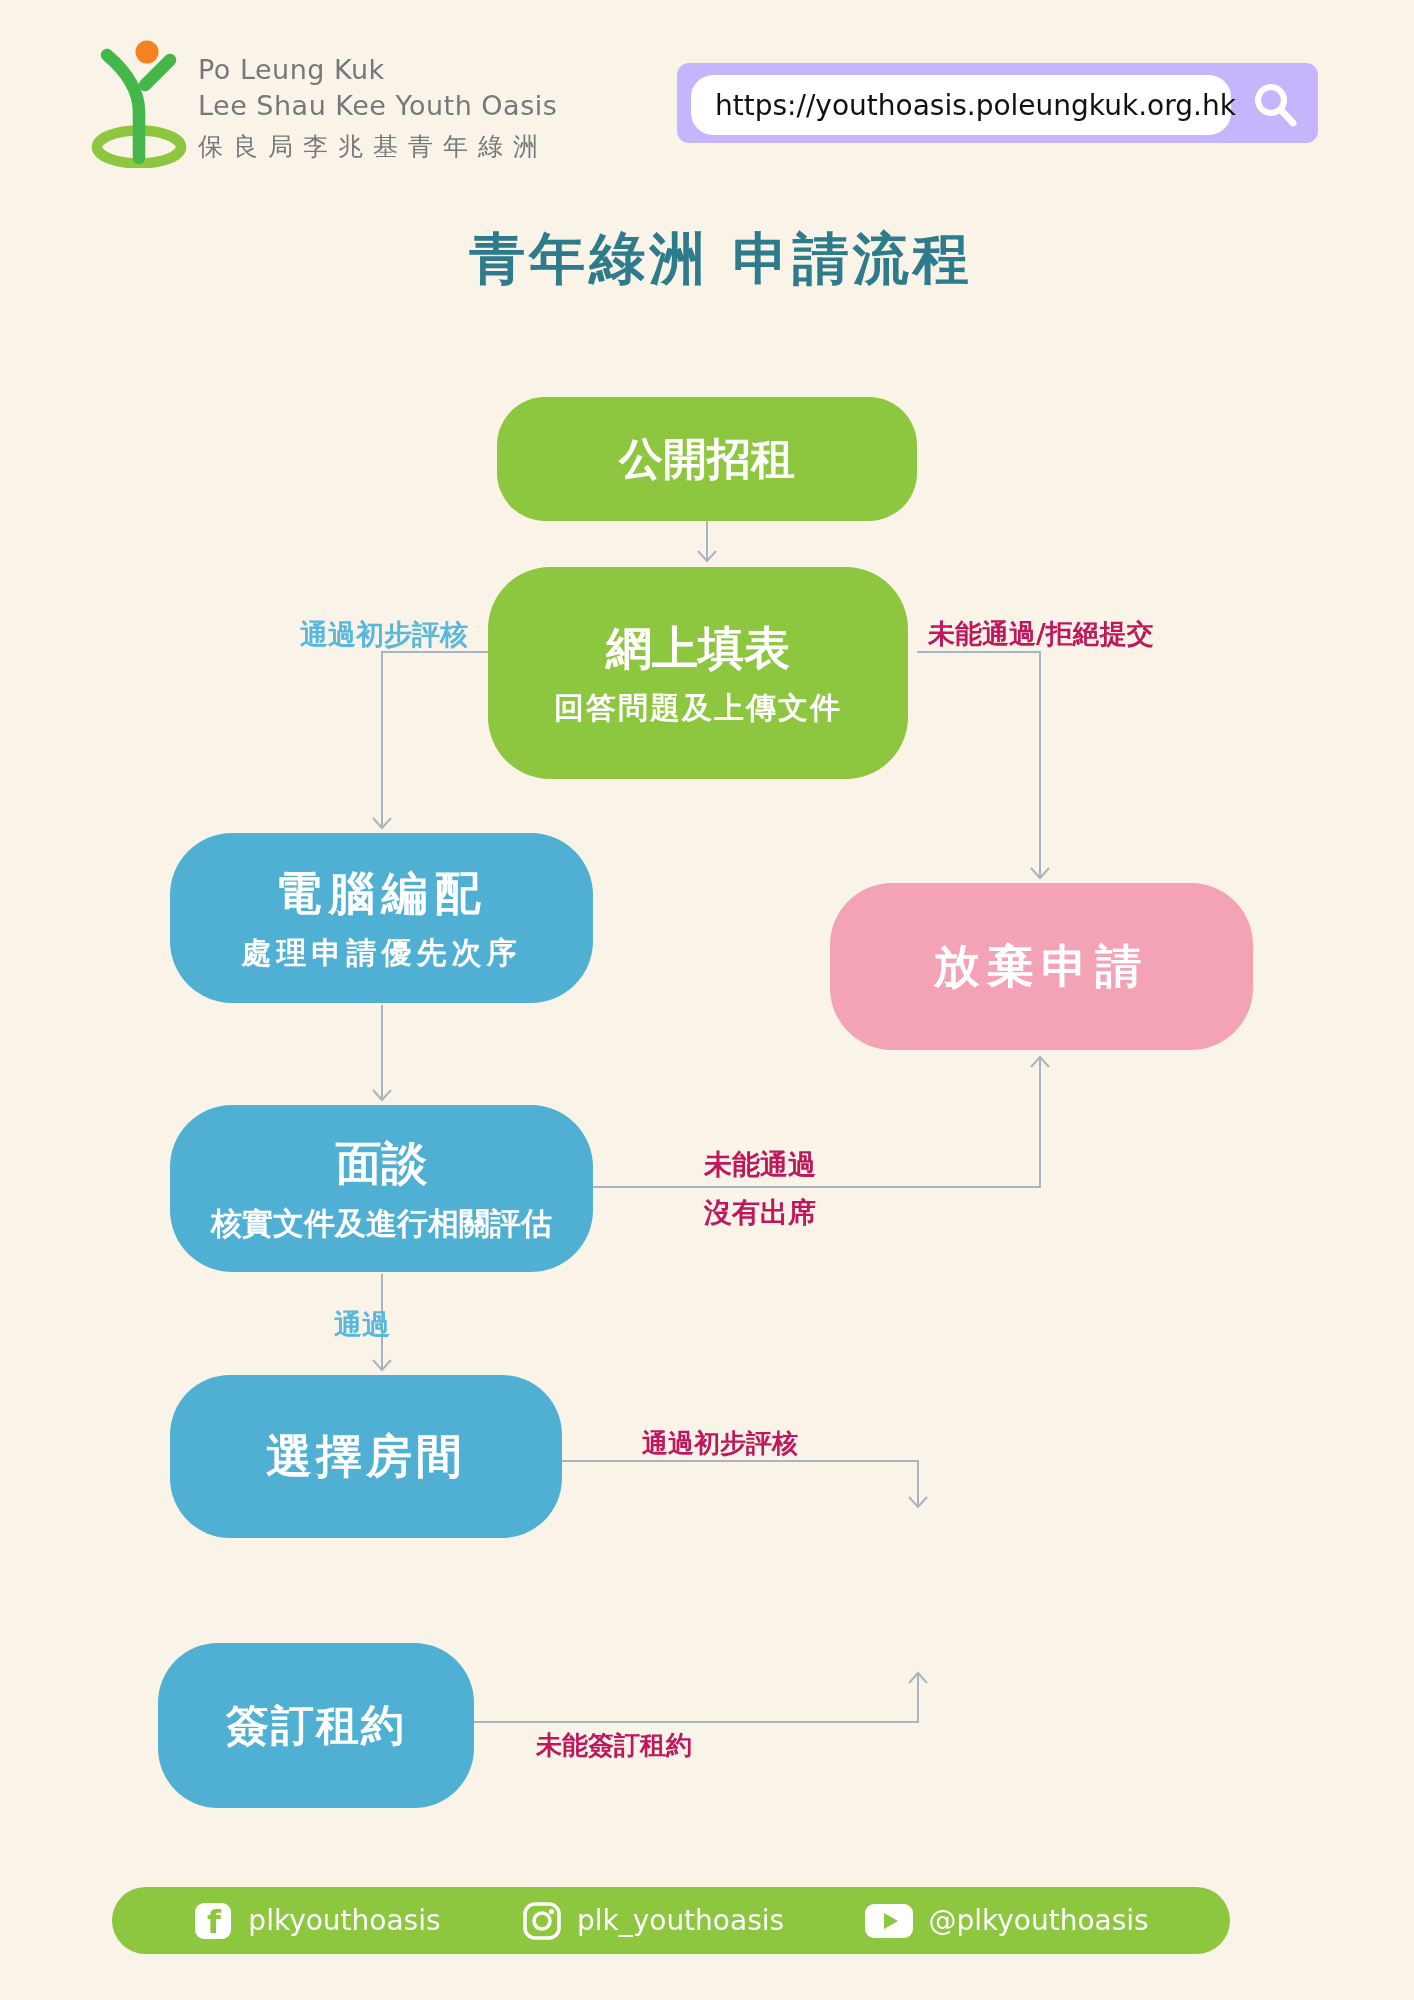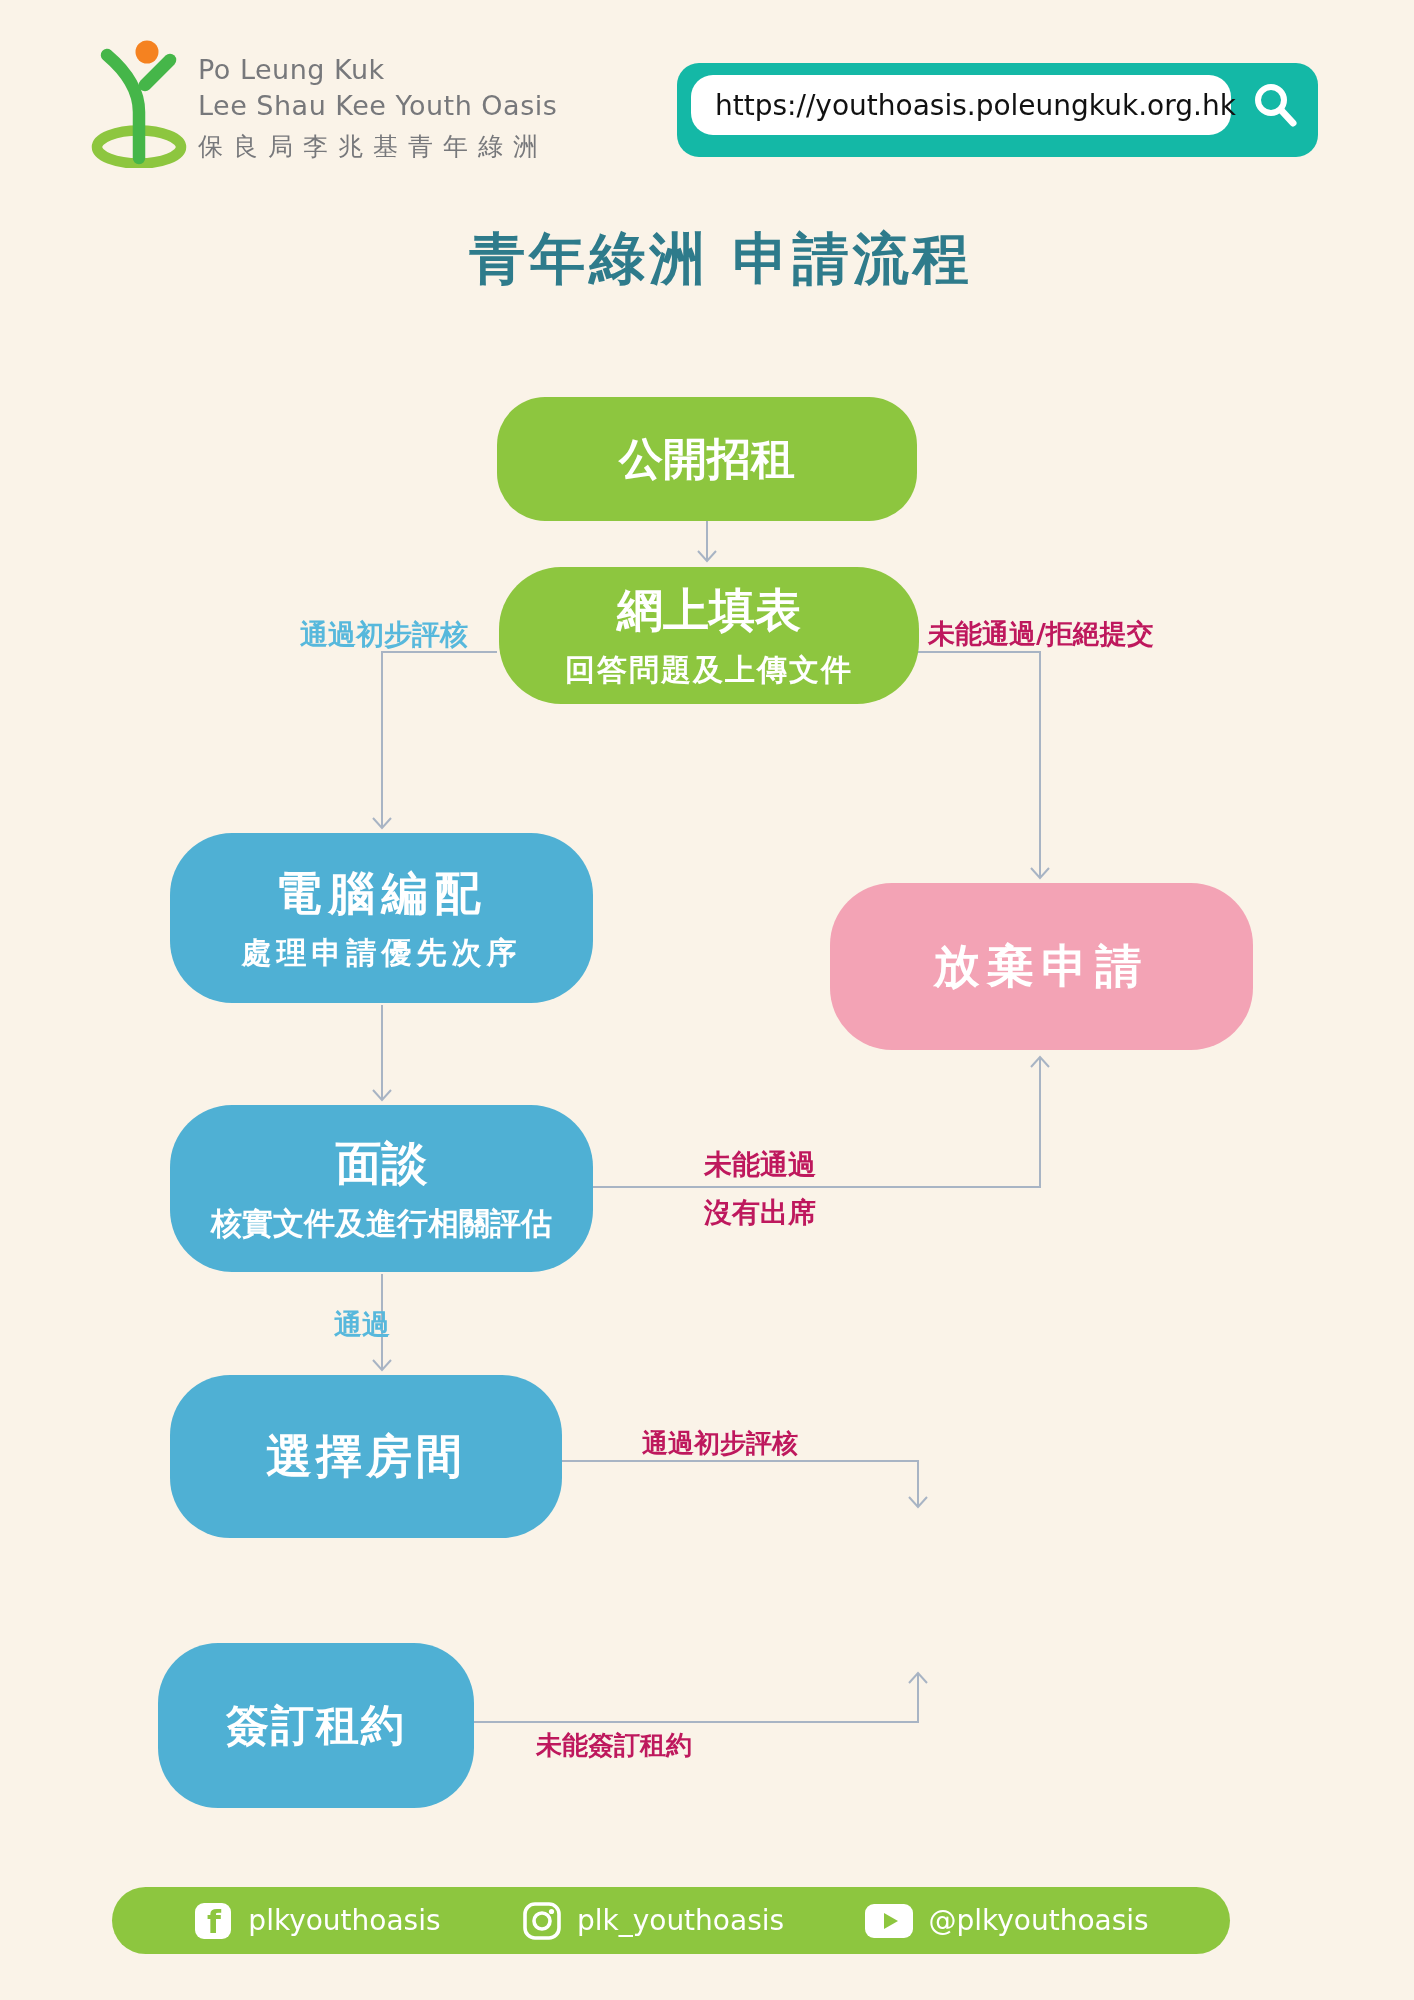--- a/index.html
+++ b/index.html
@@ -9,22 +9,22 @@
     background:#FAF3E8;overflow:hidden;
     font-family:"DejaVu Sans","Liberation Sans",sans-serif;
     padding-left:28px;
   }
   
   .logo{position:absolute;left:82px;top:40px;width:122px;height:128px;}
   .org-text{position:absolute;left:198px;top:52px;color:#77787B;}
   .org-line{font-size:27px;line-height:36px;letter-spacing:.5px;}
   .org-zh{font-size:25px;letter-spacing:10px;margin-top:6px;}
   .address-bar{
-    position:absolute;left:677px;top:63px;width:641px;height:94px;
-    background:#14b8a6;border-radius:22px;
+    position:absolute;left:677px;top:63px;width:641px;height:80px;
+    background:#c4b5fd;border-radius:12px;
   }
   .url-field{
     position:absolute;left:14px;top:12px;width:540px;height:60px;
     background:#fff;border-radius:22px;display:flex;align-items:center;
     padding-left:24px;box-sizing:border-box;
     font-size:28px;color:#111;white-space:nowrap;
   }
   .search-btn{position:absolute;right:16px;top:16px;width:52px;height:52px;cursor:pointer;}
   
   .page-title{
@@ -107,21 +107,21 @@
     <polyline points="909,1497 918,1507 927,1497"></polyline>
 
     <polyline points="474,1722 918,1722 918,1674"></polyline>
     <polyline points="909,1683 918,1673 927,1683"></polyline>
   </svg>
 
   <div class="box green" style="left:497px;top:397px;width:420px;height:124px;border-radius:48px;">
     <div class="t" style="font-size:44px;">公開招租</div>
   </div>
 
-  <div class="box green" style="left:499px;top:567px;width:420px;height:137px;border-radius:62px;text-align:right;">
+  <div class="box green" style="left:488px;top:567px;width:420px;height:212px;border-radius:62px;text-align:right;">
     <div class="t">網上填表</div>
     <div class="s" style="letter-spacing:2px;">回答問題及上傳文件</div>
   </div>
 
   <div class="box blue" style="left:170px;top:833px;width:423px;height:170px;border-radius:62px;">
     <div class="t" style="letter-spacing:7px;">電腦編配</div>
     <div class="s" style="letter-spacing:5px;">處理申請優先次序</div>
   </div>
 
   <div class="box blue" style="left:170px;top:1105px;width:423px;height:167px;border-radius:62px;">

